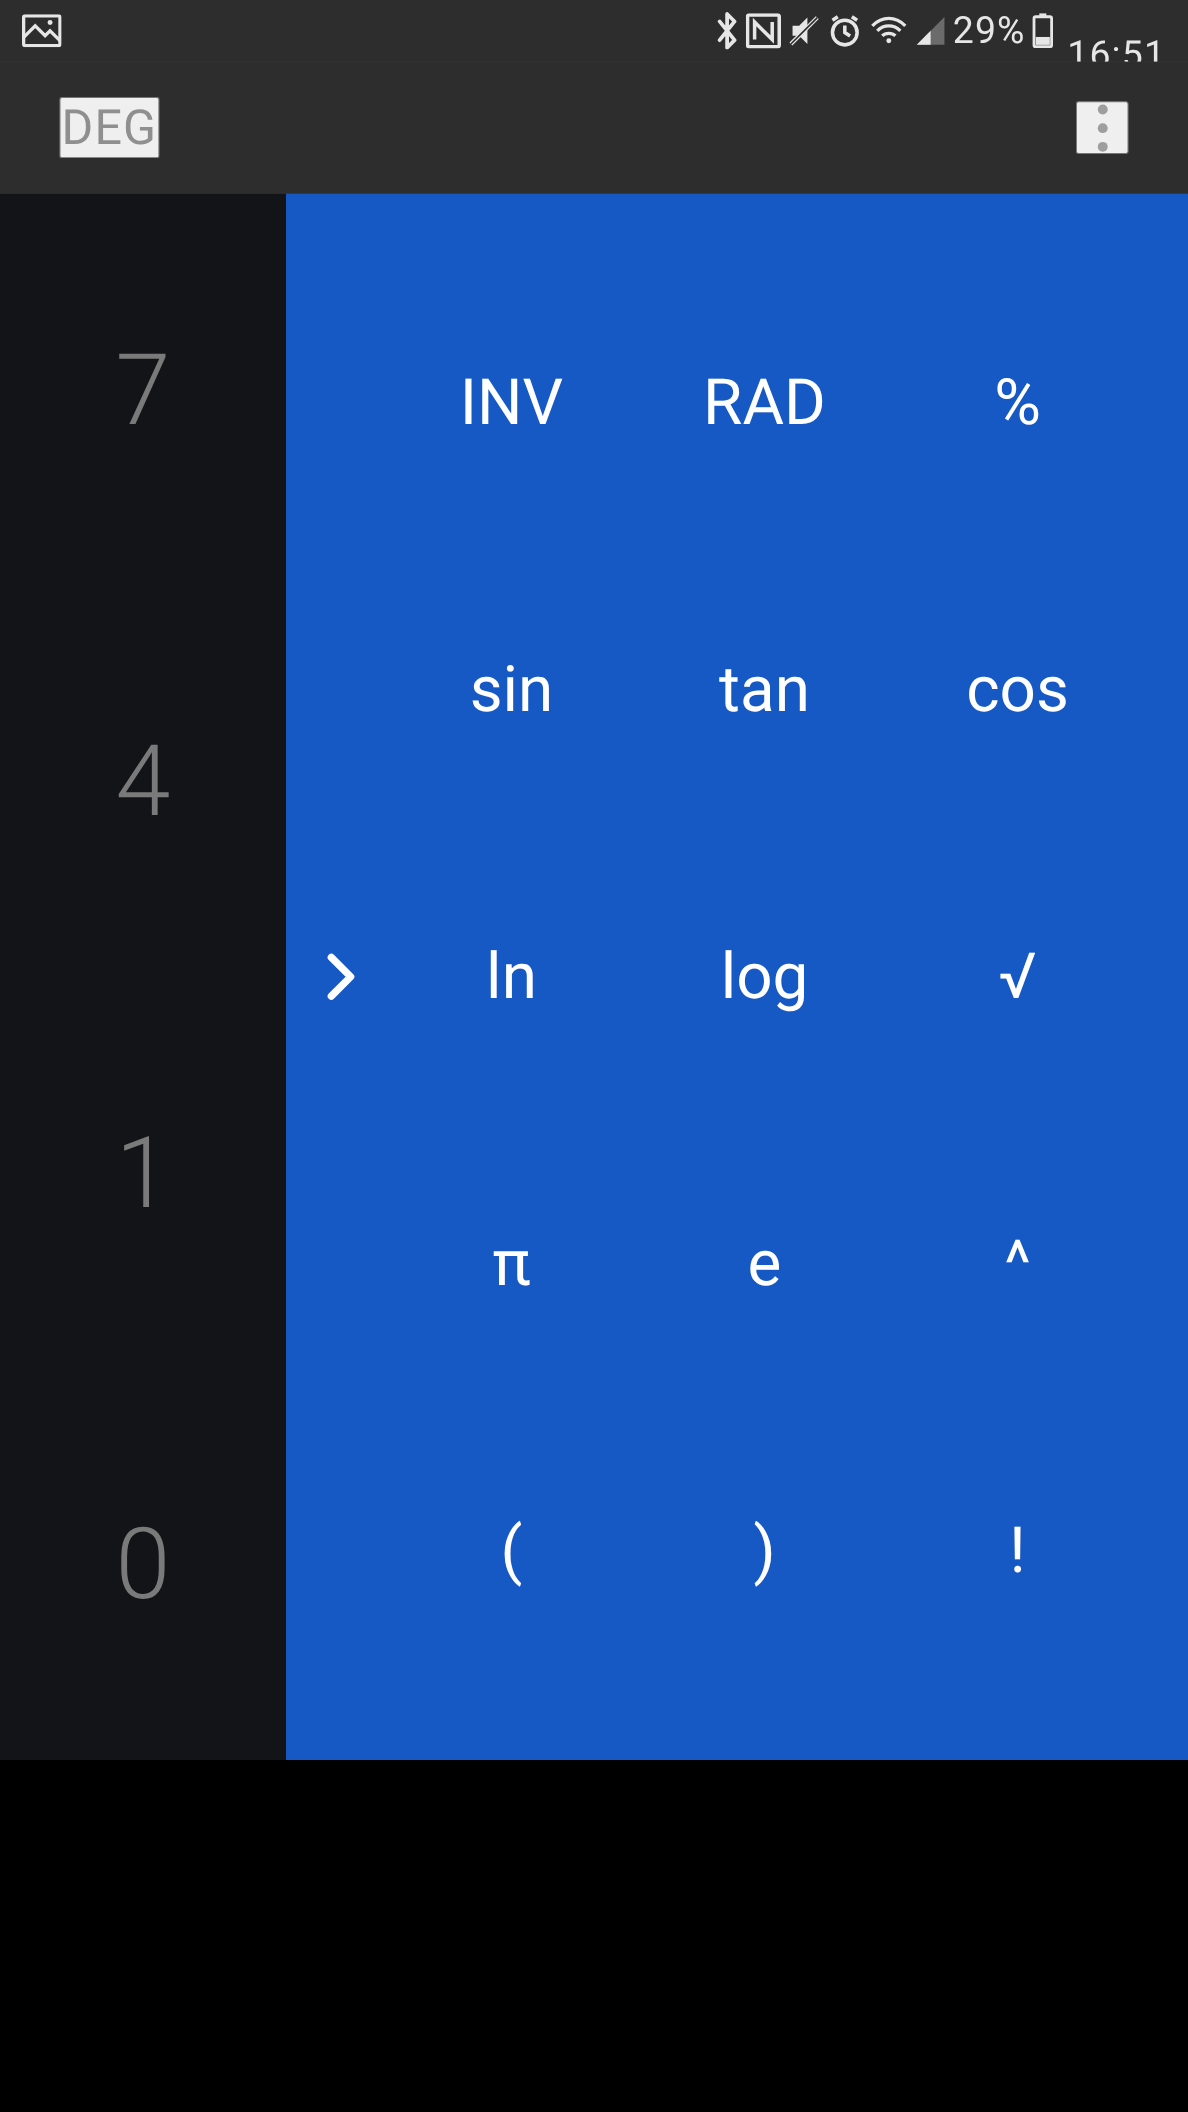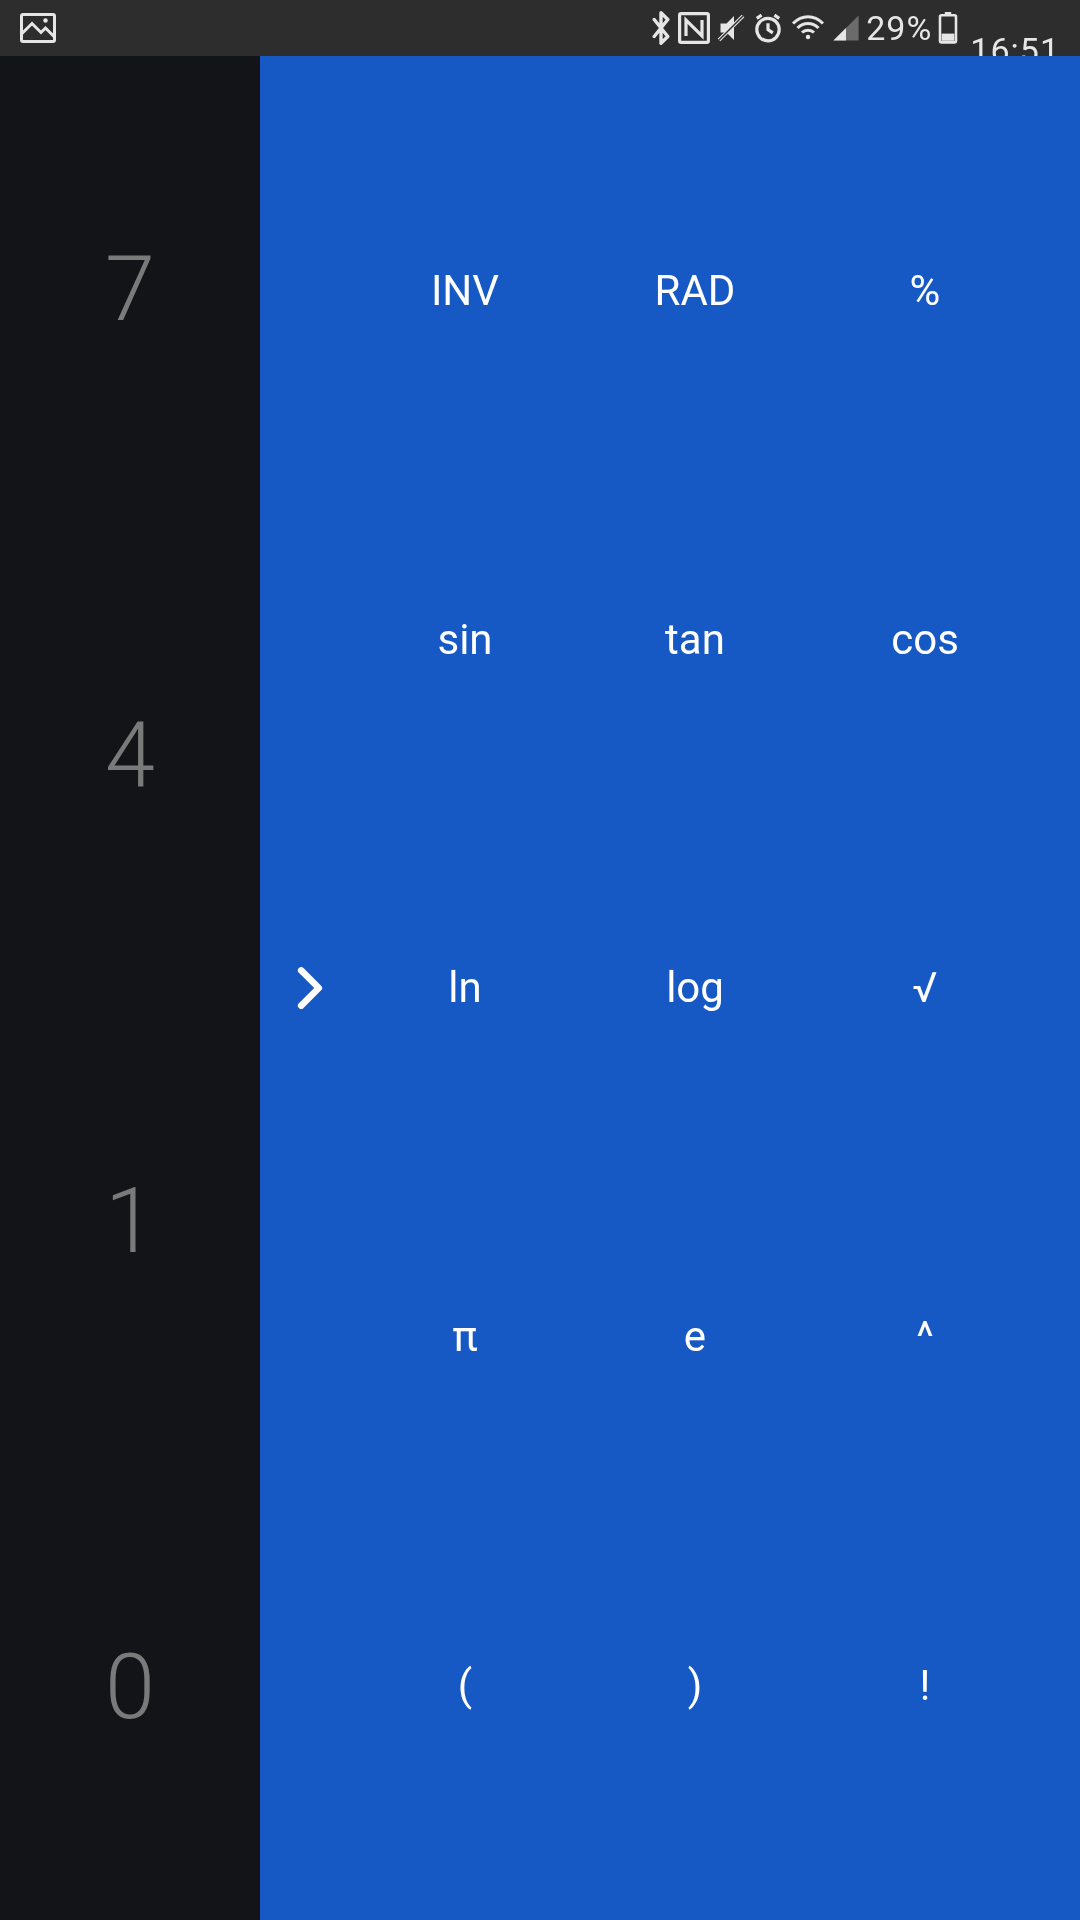--- a/index.html
+++ b/index.html
@@ -10,21 +10,21 @@
       -webkit-font-smoothing: antialiased;
     }
     html, body {
       width: 1080px;
       height: 1920px;
       overflow: hidden;
       background: #000;
     }
     .screen {
       width: 1080px;
-      height: 1920px;
+      height: 1600px;
       display: flex;
       flex-direction: column;
       background: #0c4a6e;
     }
     
     .status-bar {
       height: 56px;
       background: #2d2d2d;
       display: flex;
       align-items: center;
@@ -166,21 +166,21 @@
       background: #1759c4;
       display: grid;
       grid-template-columns: 80px 1fr 1fr 1fr;
       grid-template-rows: repeat(5, 1fr);
       align-items: center;
       justify-items: center;
       padding: 60px 40px 60px 10px;
     }
     .adv-btn {
       color: #ffffff;
-      font-size: 42px;
+      font-size: 58px;
       font-weight: 400;
       border: none;
       background: transparent;
       cursor: pointer;
       width: 100%;
       height: 100%;
       display: flex;
       align-items: center;
       justify-content: center;
     }
@@ -264,20 +264,30 @@
         <svg width="20" height="32" viewBox="0 0 12 20" fill="none" stroke="#e6e6e6" stroke-width="1.6">
           <rect x="1" y="2" width="10" height="17" rx="1"></rect>
           <rect x="4" y="0" width="4" height="2" fill="#e6e6e6" stroke="none"></rect>
           <rect x="2" y="13.5" width="8" height="4.5" fill="#e6e6e6" stroke="none"></rect>
         </svg>
       </span>
       <span class="status-time">16:51</span>
     </div>
   </div>
 
+  <div class="calc-header">
+    <button class="deg-label">DEG</button>
+    <button class="overflow">
+      <span class="overflow-dots">
+        <span></span>
+          <span></span>
+          <span></span>
+      </span>
+    </button>
+  </div>
 
 
   <div class="keypad">
     <div class="digits-col">
       <button class="digit-btn">7</button>
       <button class="digit-btn">4</button>
       <button class="digit-btn">1</button>
       <button class="digit-btn">0</button>
     </div>
 

